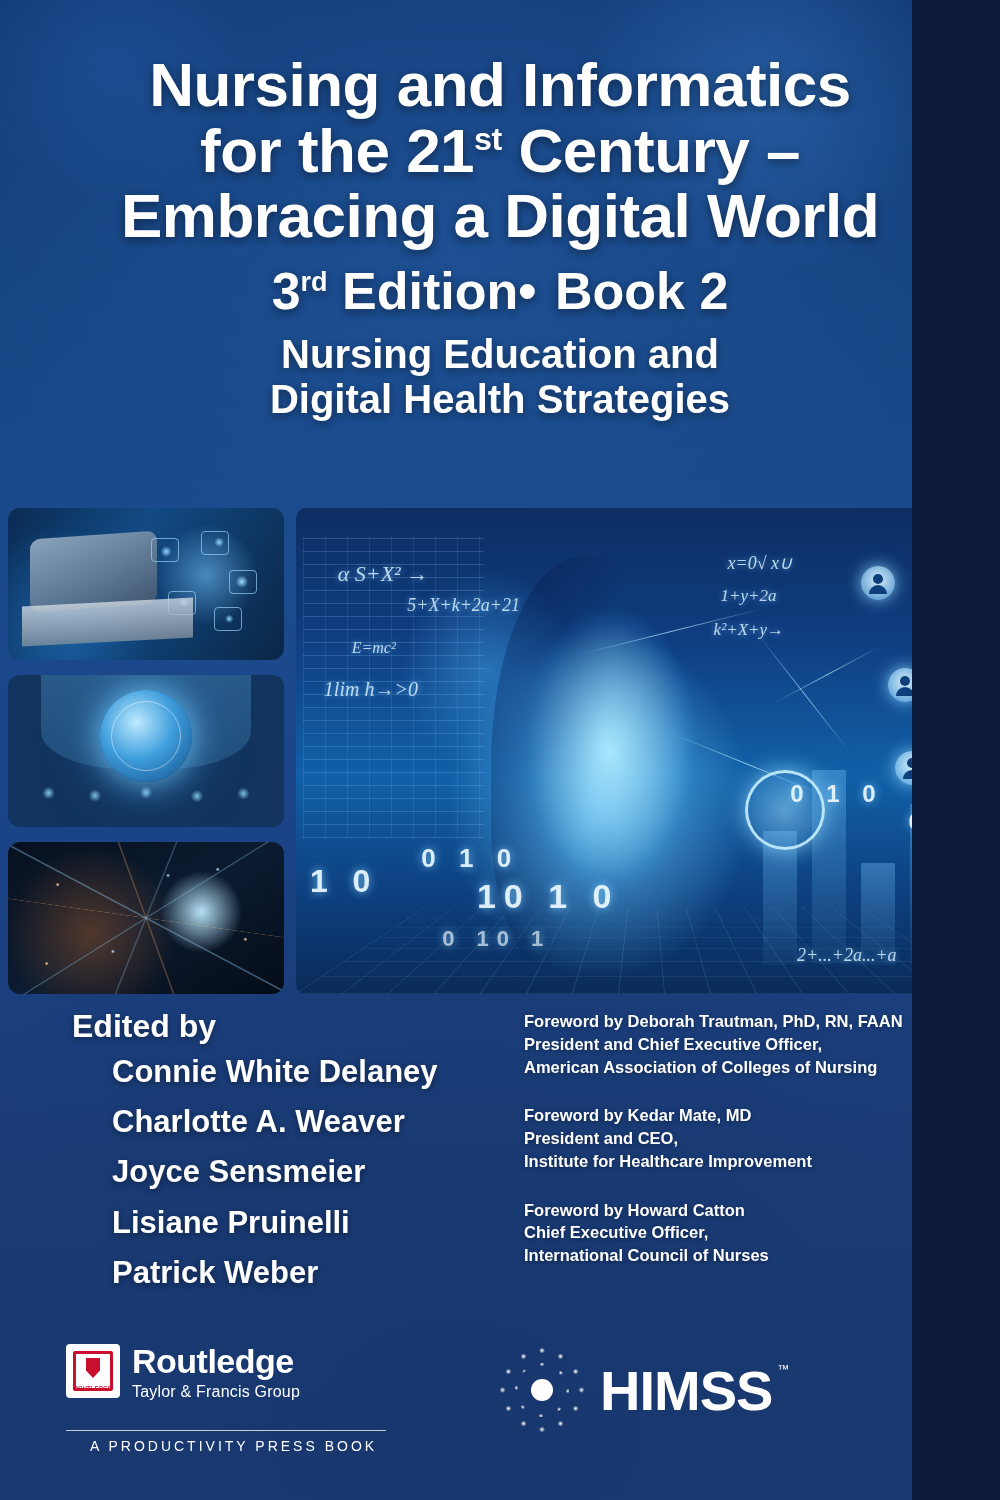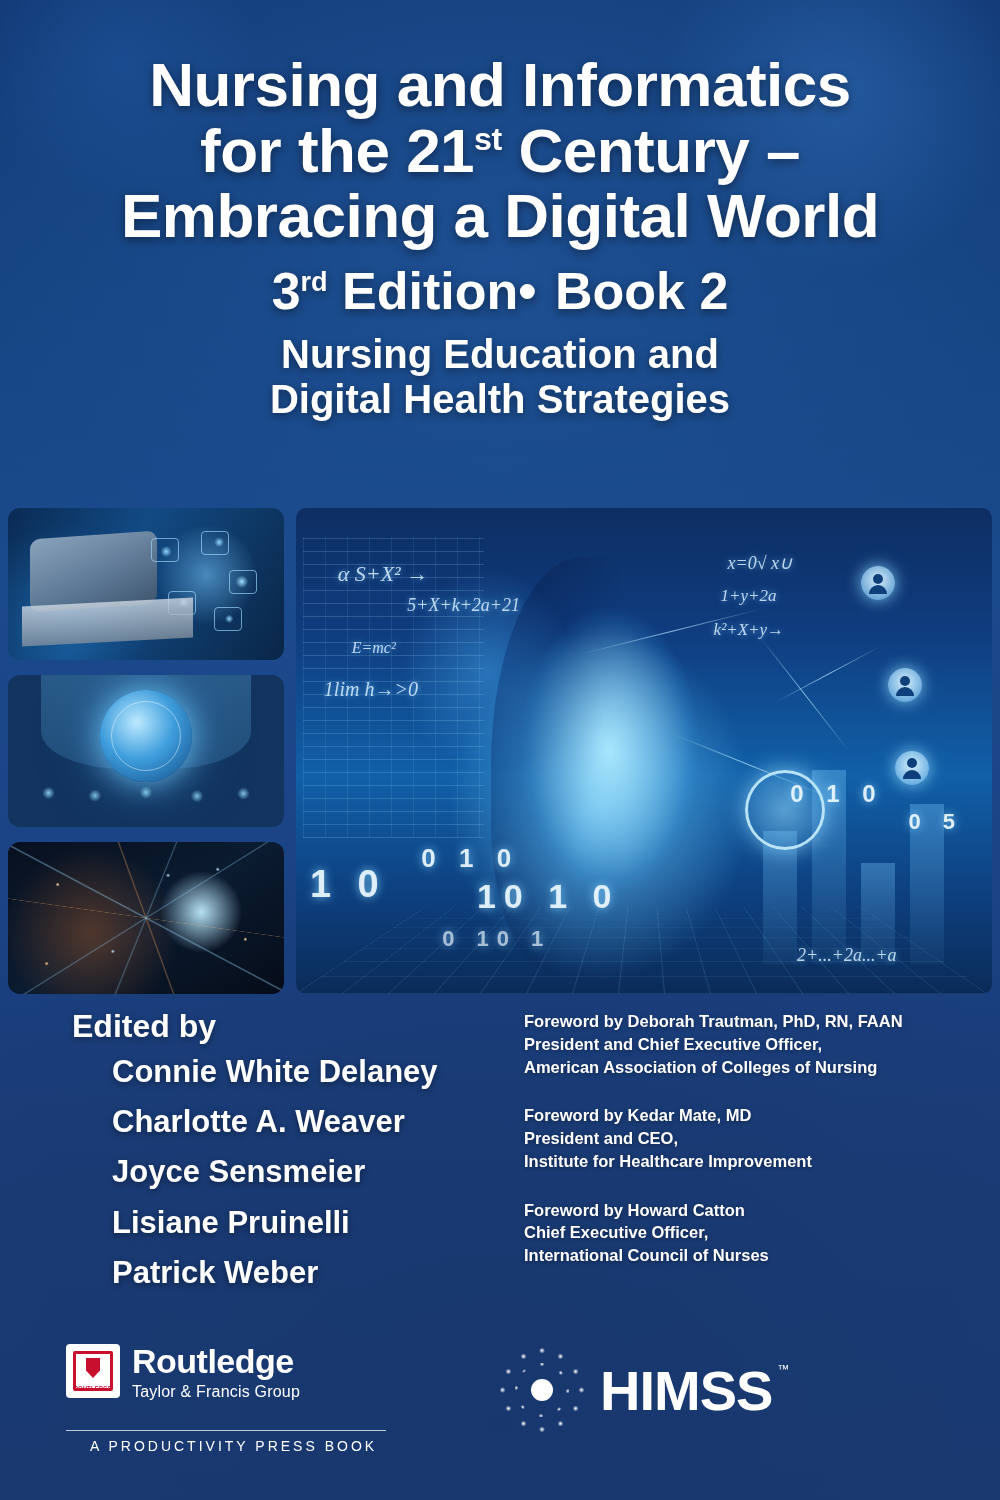--- a/index.html
+++ b/index.html
@@ -2,21 +2,21 @@
 <html><head>
 <meta charset="utf-8">
 <style>
   html, body {
     margin: 0;
     padding: 0;
     background: #0b1a3a;
   }
   .cover {
     position: relative;
-    width: 1000px;
+    width: 912px;
     height: 1500px;
     overflow: hidden;
     font-family: "Liberation Sans", sans-serif;
     background:
       radial-gradient(ellipse 900px 700px at 50% 18%, #1d4f92 0%, rgba(29,79,146,0) 70%),
       radial-gradient(ellipse 1200px 900px at 50% 95%, #17376e 0%, rgba(23,55,110,0) 70%),
       linear-gradient(180deg, #123a76 0%, #15427f 18%, #1b4a8c 38%, #1b4386 58%, #1b3c77 78%, #1b3a72 100%);
     color: #ffffff;
   }
   .cover::before {
@@ -332,21 +332,21 @@
   .f8 { left: 72%; top: 90%; font-size: 18px; }
   .binary {
     position: absolute;
     color: rgba(235,248,255,0.92);
     font-family: "Liberation Sans", sans-serif;
     font-weight: 700;
     letter-spacing: 8px;
     text-shadow: 0 0 10px rgba(130,210,255,0.9);
     white-space: nowrap;
   }
-  .b1 { left: 2%;  top: 73%; font-size: 38px; }
+  .b1 { left: 2%;  top: 73%; font-size: 32px; }
   .b2 { left: 18%; top: 69%; font-size: 26px; }
   .b3 { left: 26%; top: 76%; font-size: 34px; text-align: center; }
   .b4 { left: 21%; top: 86%; font-size: 22px; opacity: 0.75; text-align: center; }
   .b5 { left: 71%; top: 56%; font-size: 24px; }
   .b6 { left: 88%; top: 62%; font-size: 22px; }
   .person-node {
     position: absolute;
     width: 34px;
     height: 34px;
     border-radius: 50%;

